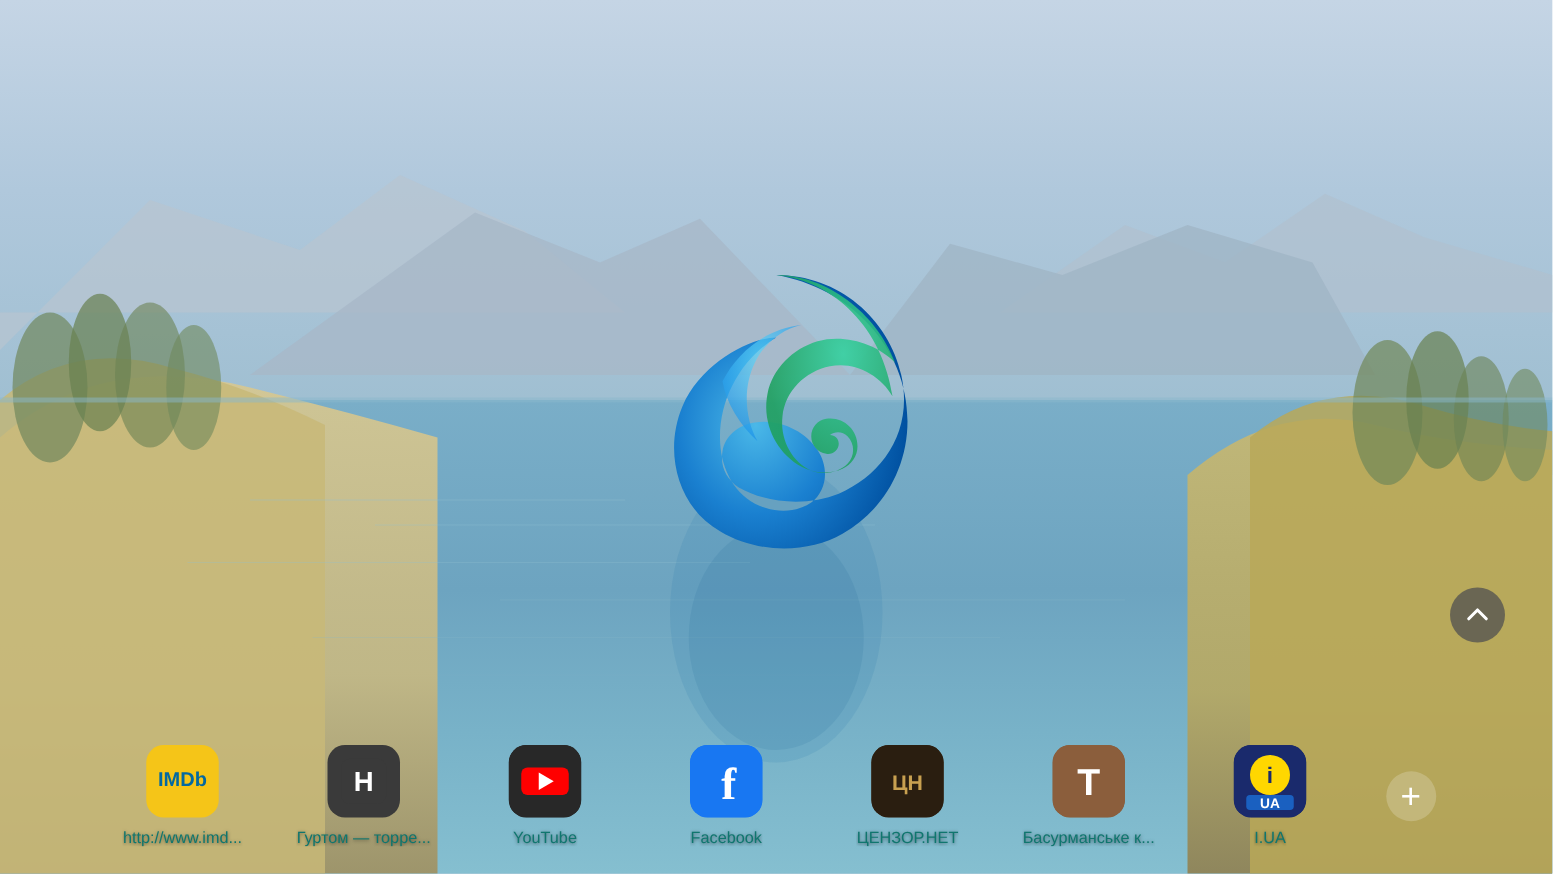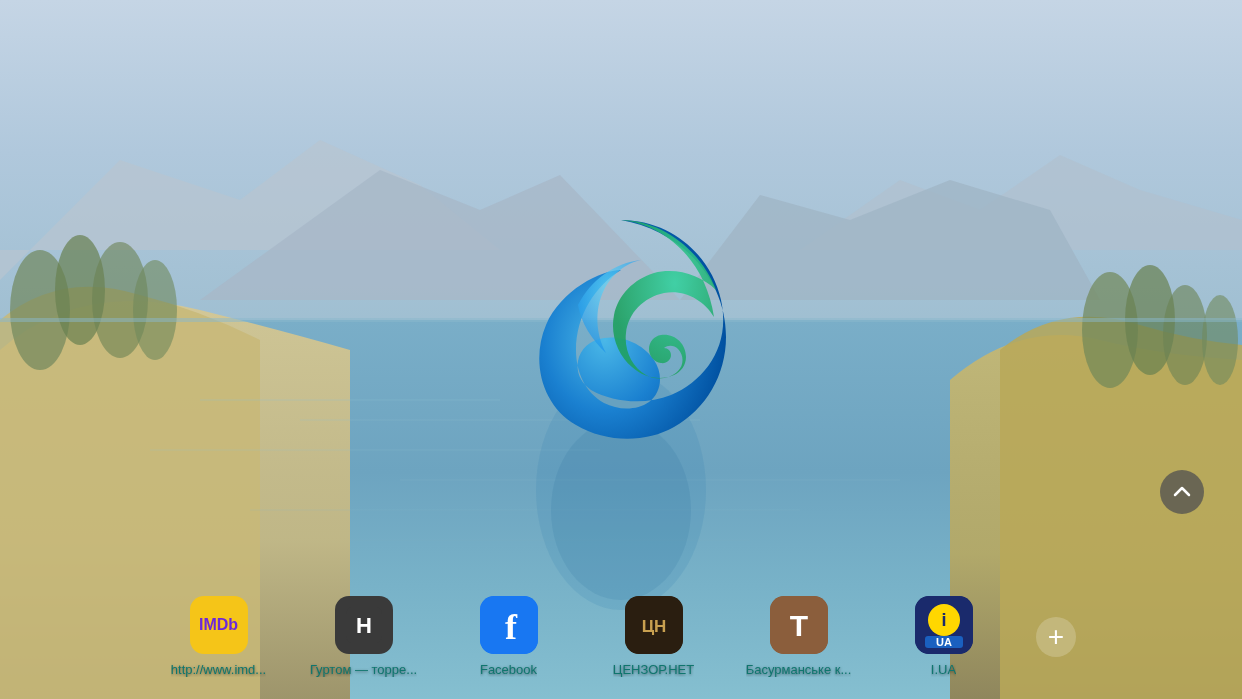--- a/index.html
+++ b/index.html
@@ -333,35 +333,45 @@
 <div class="scroll-up-btn">
   <svg width="22" height="22" viewBox="0 0 22 22" fill="none" xmlns="http://www.w3.org/2000/svg">
     <polyline points="4,14 11,7 18,14" stroke="white" stroke-width="2.5" stroke-linecap="round" stroke-linejoin="round"></polyline>
   </svg>
 </div>
 
 <div class="bottom-bar">
 
   <div class="shortcut-item">
     <div class="shortcut-icon icon-imdb">
-      <span style="font-size:16px;font-weight:900;color:#6d28d9;font-family:Arial Black,sans-serif;">IMDb</span>
+      <span style="font-size:16px;font-weight:900;color:#0369a1;font-family:Arial Black,sans-serif;">IMDb</span>
     </div>
     <span class="shortcut-label">http://www.imd...</span>
   </div>
 
   <div class="shortcut-item">
     <div class="shortcut-icon icon-gurtom">
       <svg width="36" height="36" viewBox="0 0 36 36" xmlns="http://www.w3.org/2000/svg">
         <rect width="36" height="36" rx="7" fill="#3a3a3a"></rect>
         <text x="18" y="26" text-anchor="middle" font-size="22" font-weight="bold" fill="white" font-family="Arial, sans-serif">H</text>
       </svg>
     </div>
     <span class="shortcut-label">Гуртом — торре...</span>
   </div>
 
+  <div class="shortcut-item">
+    <div class="shortcut-icon icon-youtube">
+      <svg width="58" height="58" viewBox="0 0 58 58" xmlns="http://www.w3.org/2000/svg">
+        <rect width="58" height="58" rx="14" fill="#282828"></rect>
+        <rect x="10" y="18" width="38" height="22" rx="5" fill="#ff0000"></rect>
+        <polygon points="24,22 24,36 36,29" fill="white"></polygon>
+      </svg>
+    </div>
+    <span class="shortcut-label">YouTube</span>
+  </div>
 
   <div class="shortcut-item">
     <div class="shortcut-icon icon-facebook">
       <svg width="58" height="58" viewBox="0 0 58 58" xmlns="http://www.w3.org/2000/svg">
         <rect width="58" height="58" rx="14" fill="#1877f2"></rect>
         <text x="31" y="43" text-anchor="middle" font-size="36" font-weight="bold" fill="white" font-family="Georgia, serif">f</text>
       </svg>
     </div>
     <span class="shortcut-label">Facebook</span>
   </div>

